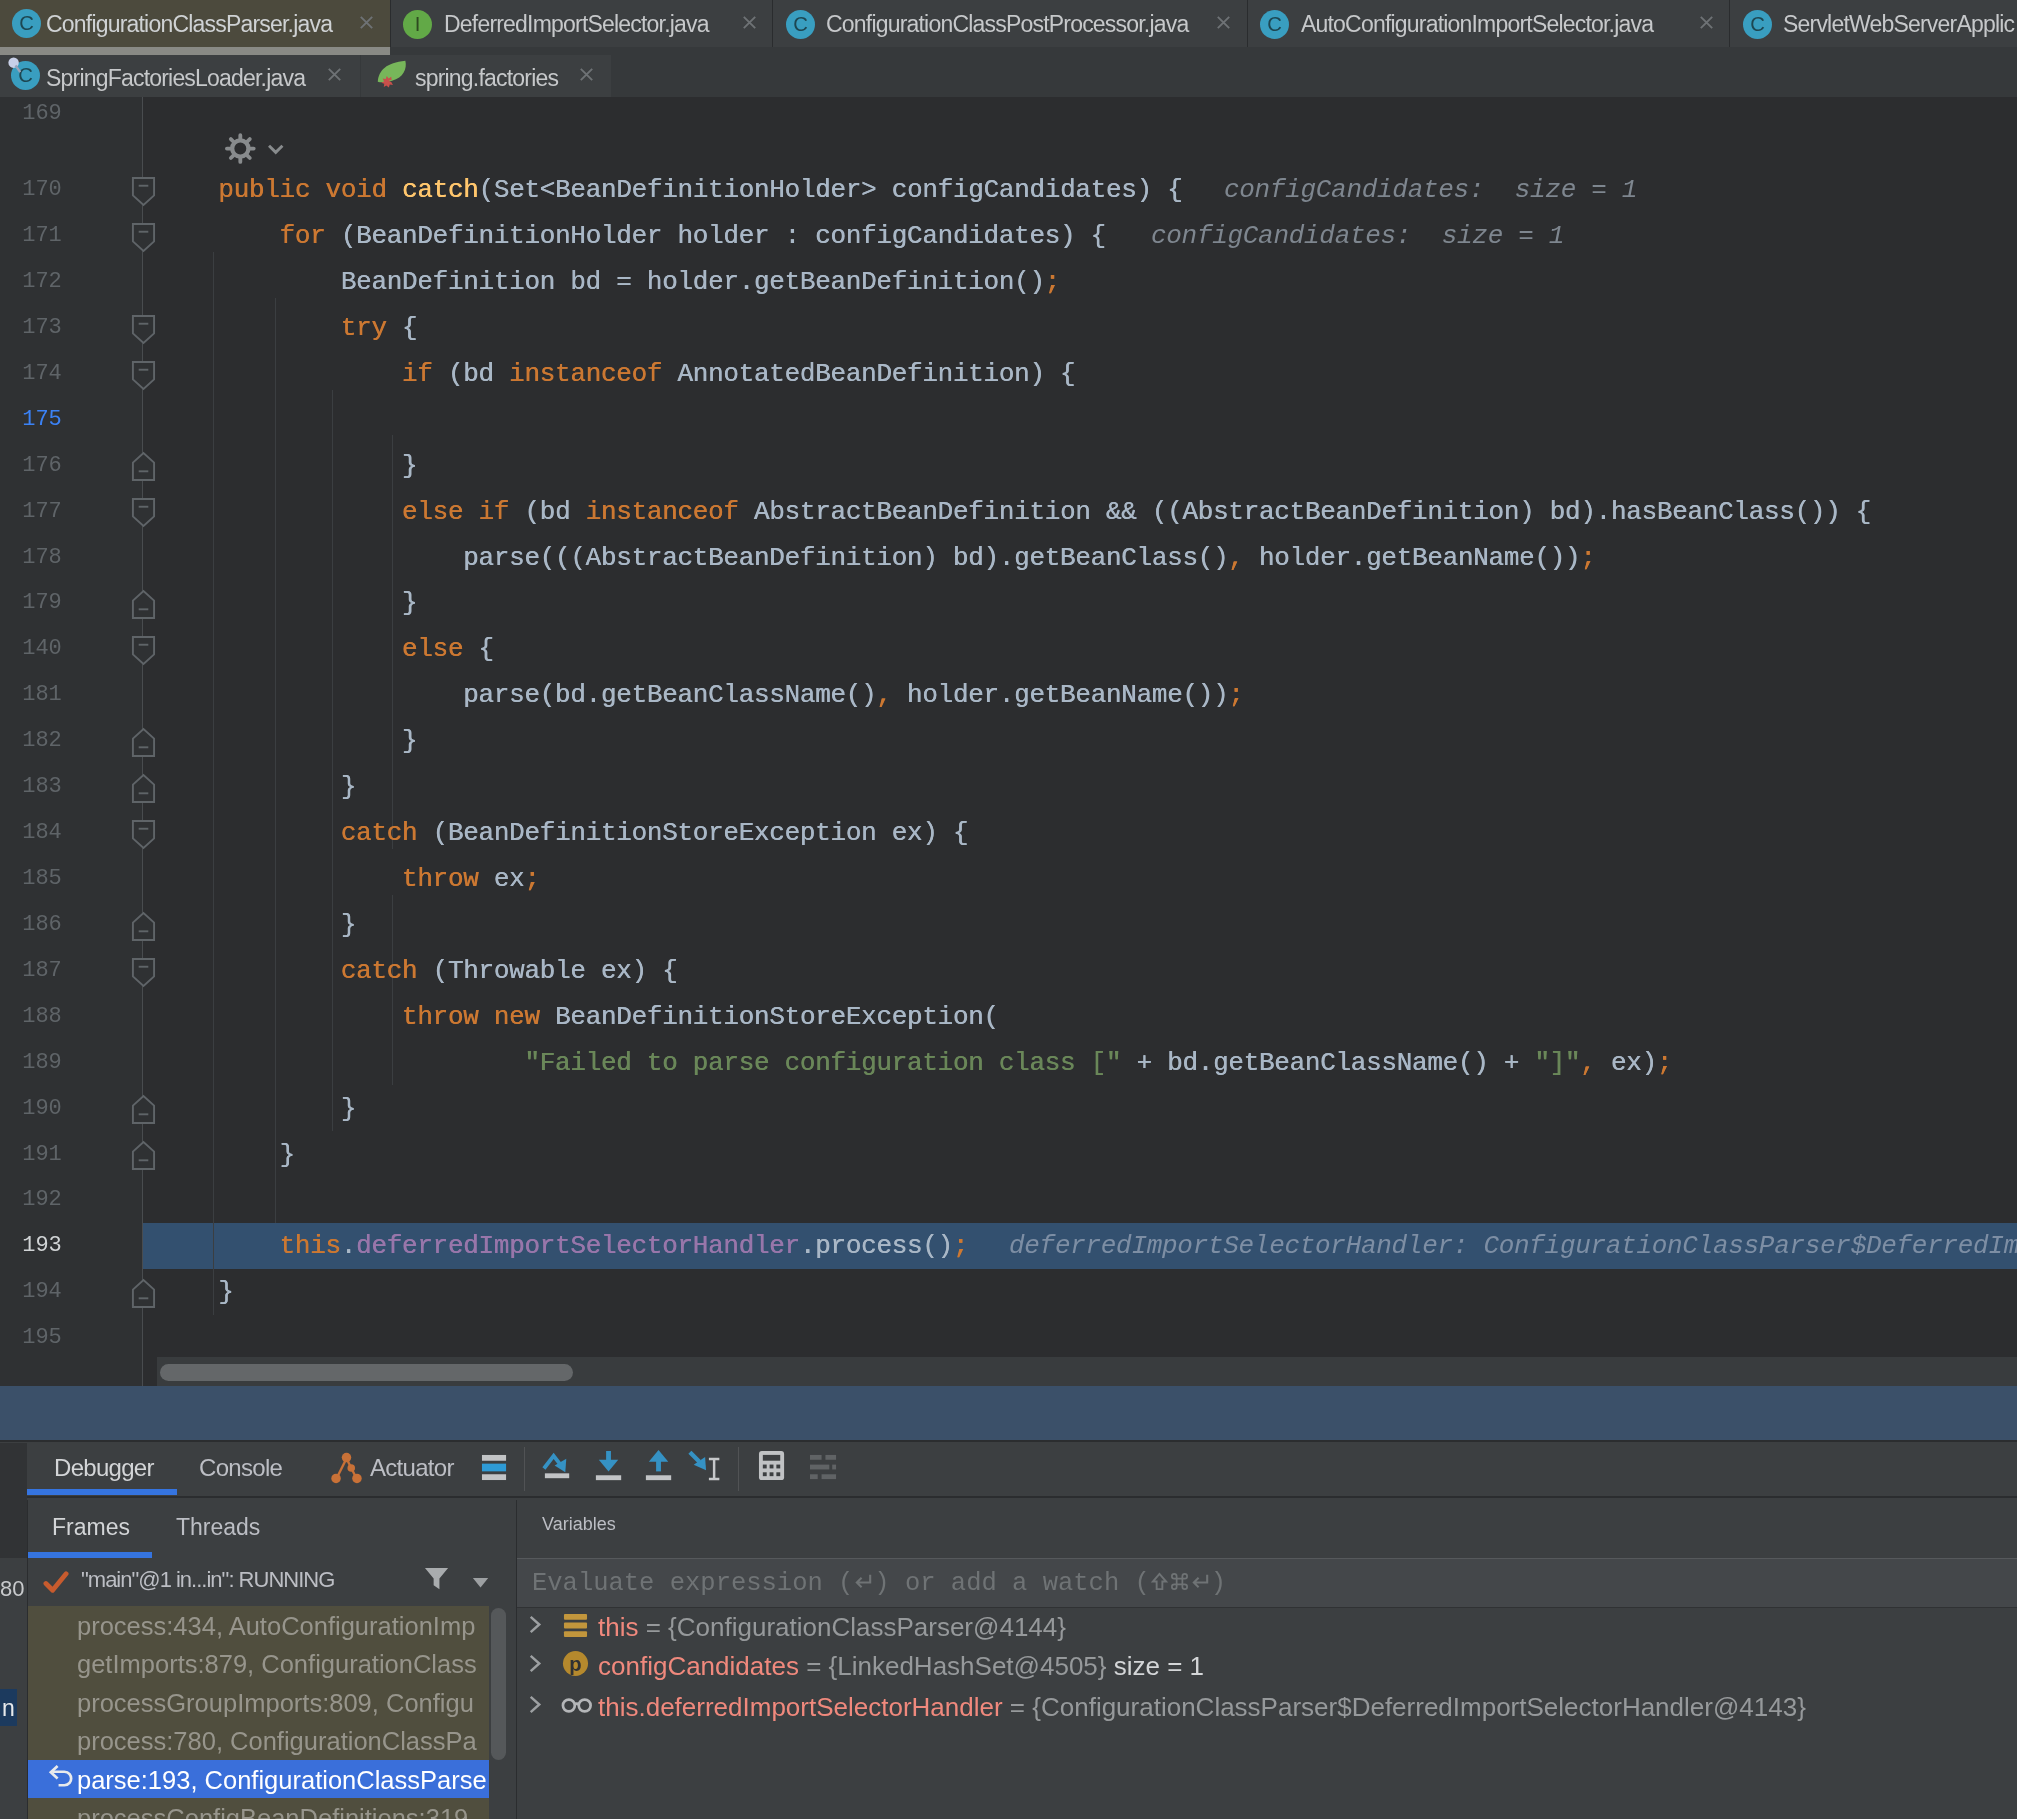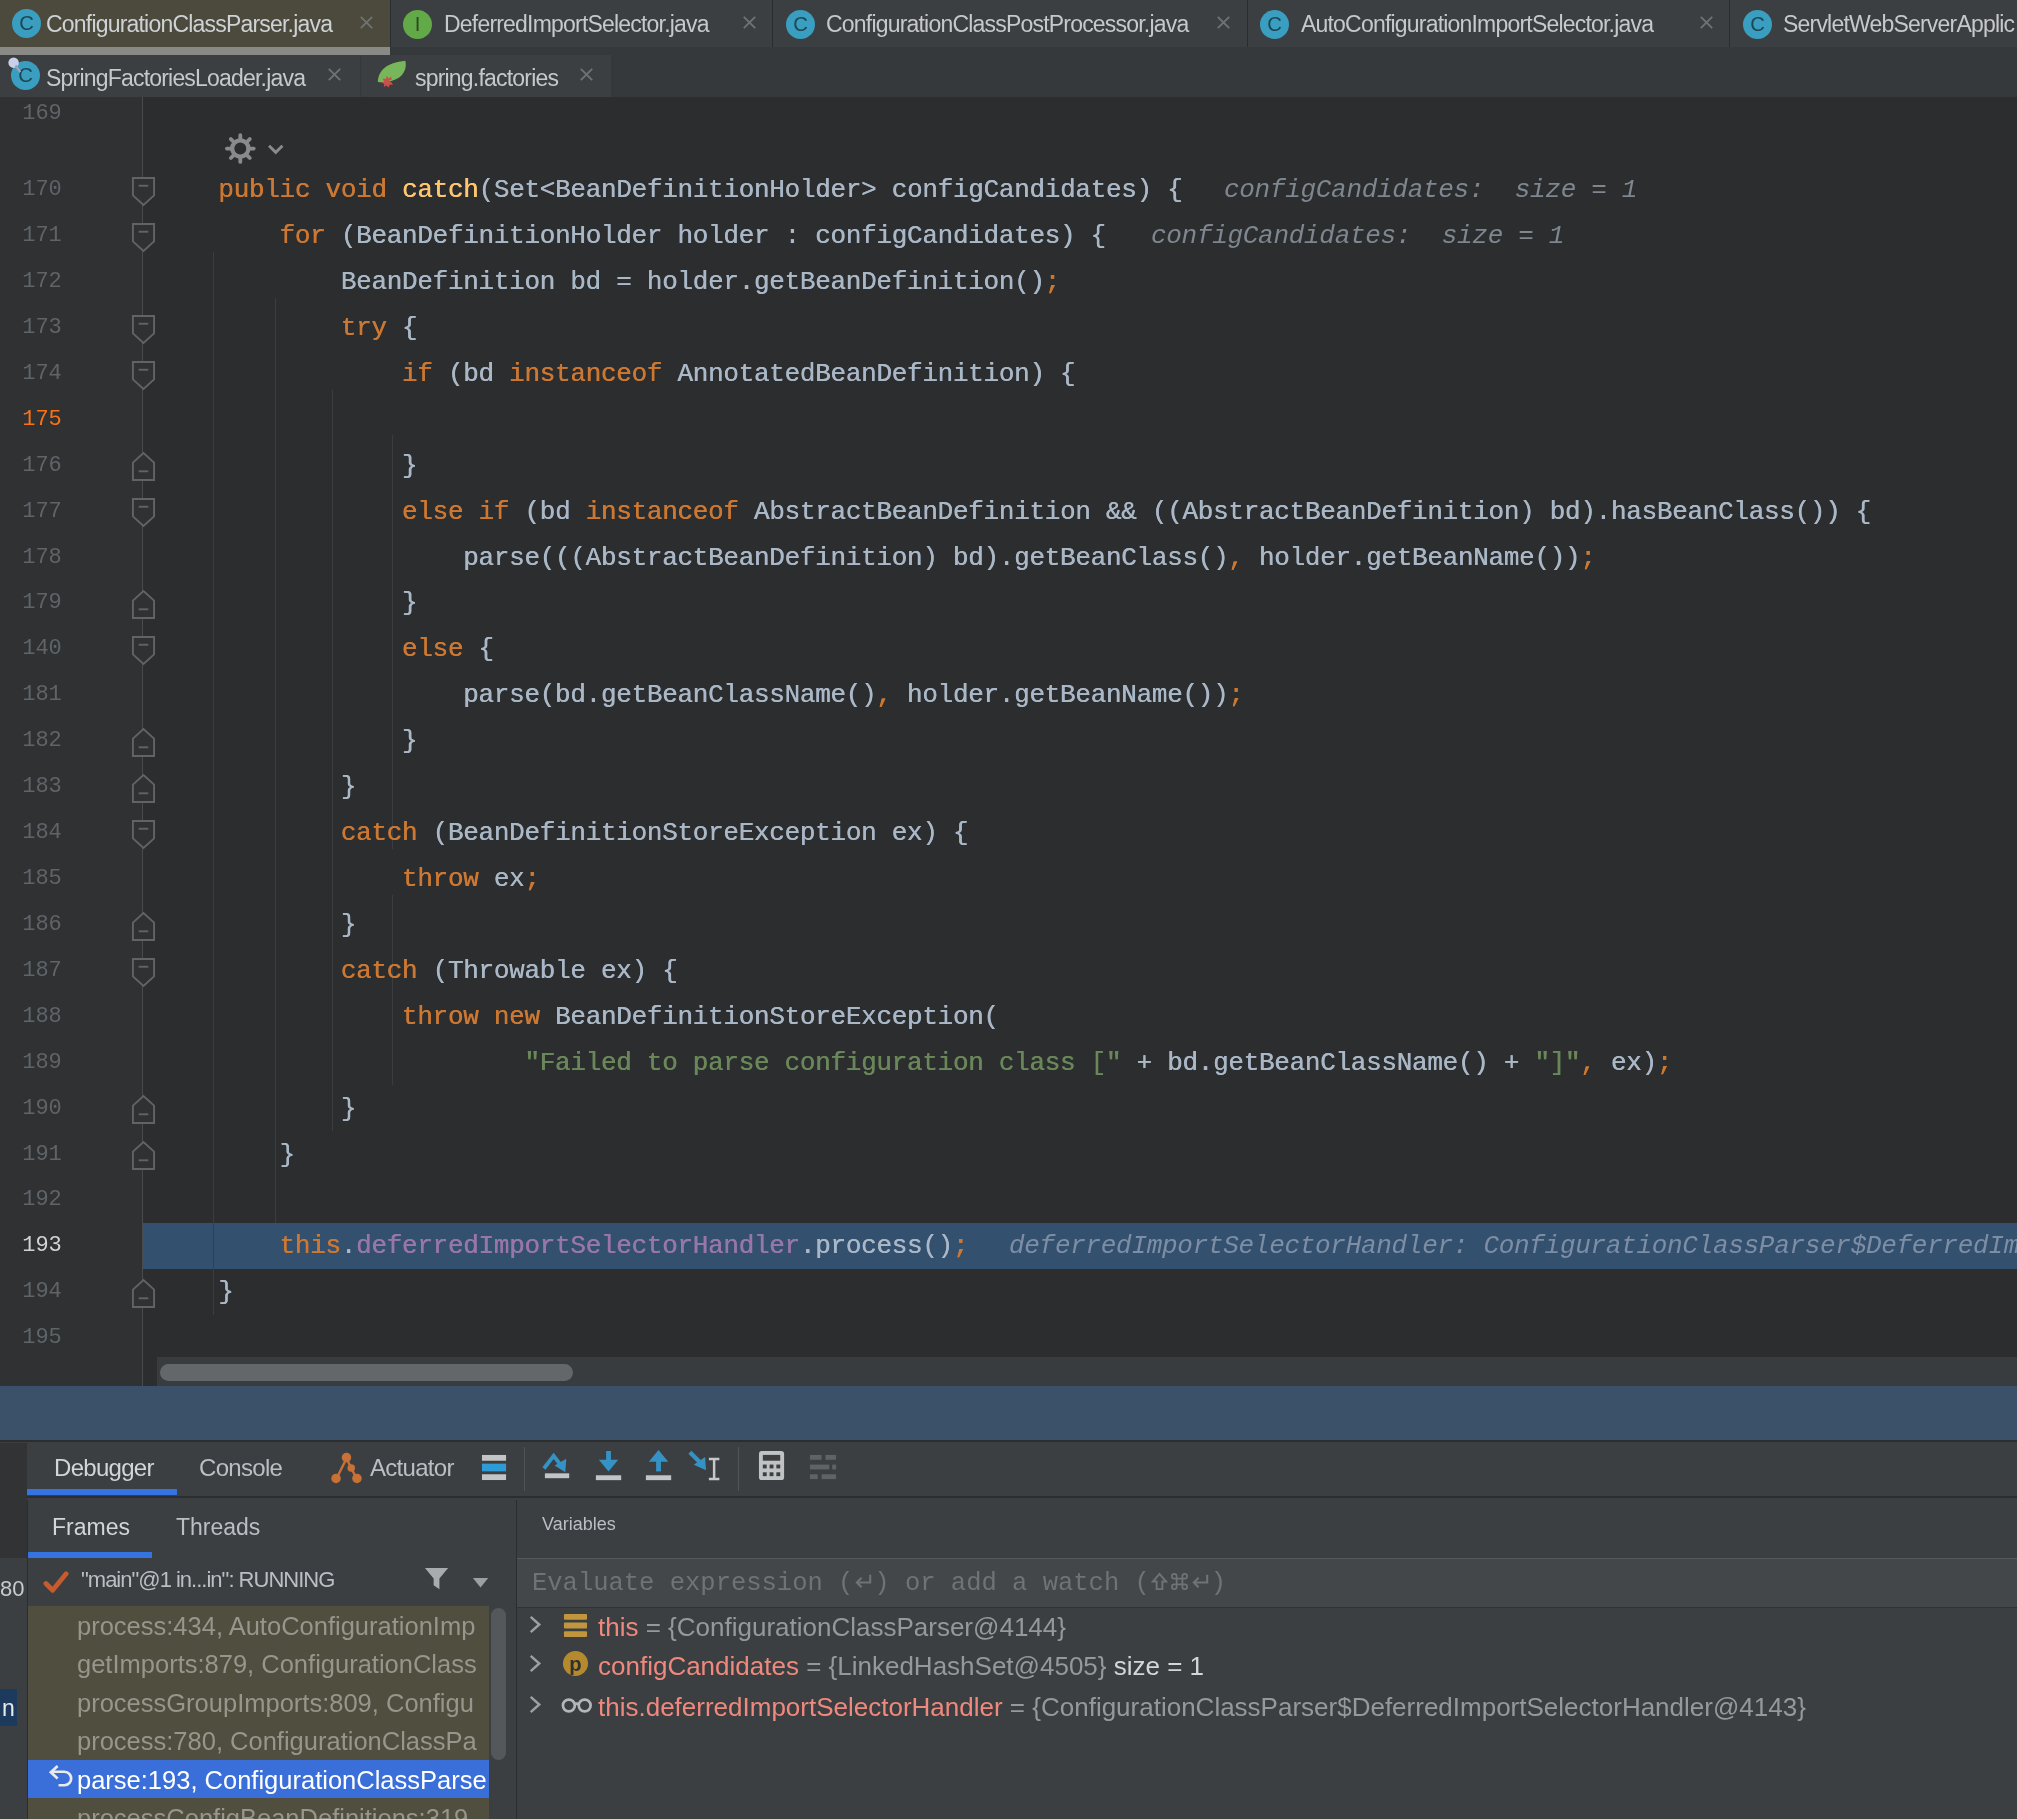--- a/index.html
+++ b/index.html
@@ -90,21 +90,21 @@
 <div class="abs" style="left:0;top:97px;width:2017px;height:1289px;background:#2C2D2F;"></div>
 <div class="abs" style="left:0;top:97px;width:142px;height:1289px;background:#2F3133;"></div>
 <div class="abs" style="left:142px;top:97px;width:1px;height:1289px;background:#494C4F;"></div>
 <div class="abs" style="left:143px;top:1223px;width:1874px;height:46px;background:#33506F;"></div>
 <div class="lnum" style="top:91px;color:#5F6468;">169</div>
 <div class="lnum" style="top:167px;color:#5F6468;">170</div>
 <div class="lnum" style="top:213px;color:#5F6468;">171</div>
 <div class="lnum" style="top:259px;color:#5F6468;">172</div>
 <div class="lnum" style="top:305px;color:#5F6468;">173</div>
 <div class="lnum" style="top:351px;color:#5F6468;">174</div>
-<div class="lnum" style="top:397px;color:#f97316;">175</div>
+<div class="lnum" style="top:397px;color:#3b82f6;">175</div>
 <div class="lnum" style="top:443px;color:#5F6468;">176</div>
 <div class="lnum" style="top:489px;color:#5F6468;">177</div>
 <div class="lnum" style="top:535px;color:#5F6468;">178</div>
 <div class="lnum" style="top:580px;color:#5F6468;">179</div>
 <div class="lnum" style="top:626px;color:#5F6468;">140</div>
 <div class="lnum" style="top:672px;color:#5F6468;">181</div>
 <div class="lnum" style="top:718px;color:#5F6468;">182</div>
 <div class="lnum" style="top:764px;color:#5F6468;">183</div>
 <div class="lnum" style="top:810px;color:#5F6468;">184</div>
 <div class="lnum" style="top:856px;color:#5F6468;">185</div>

